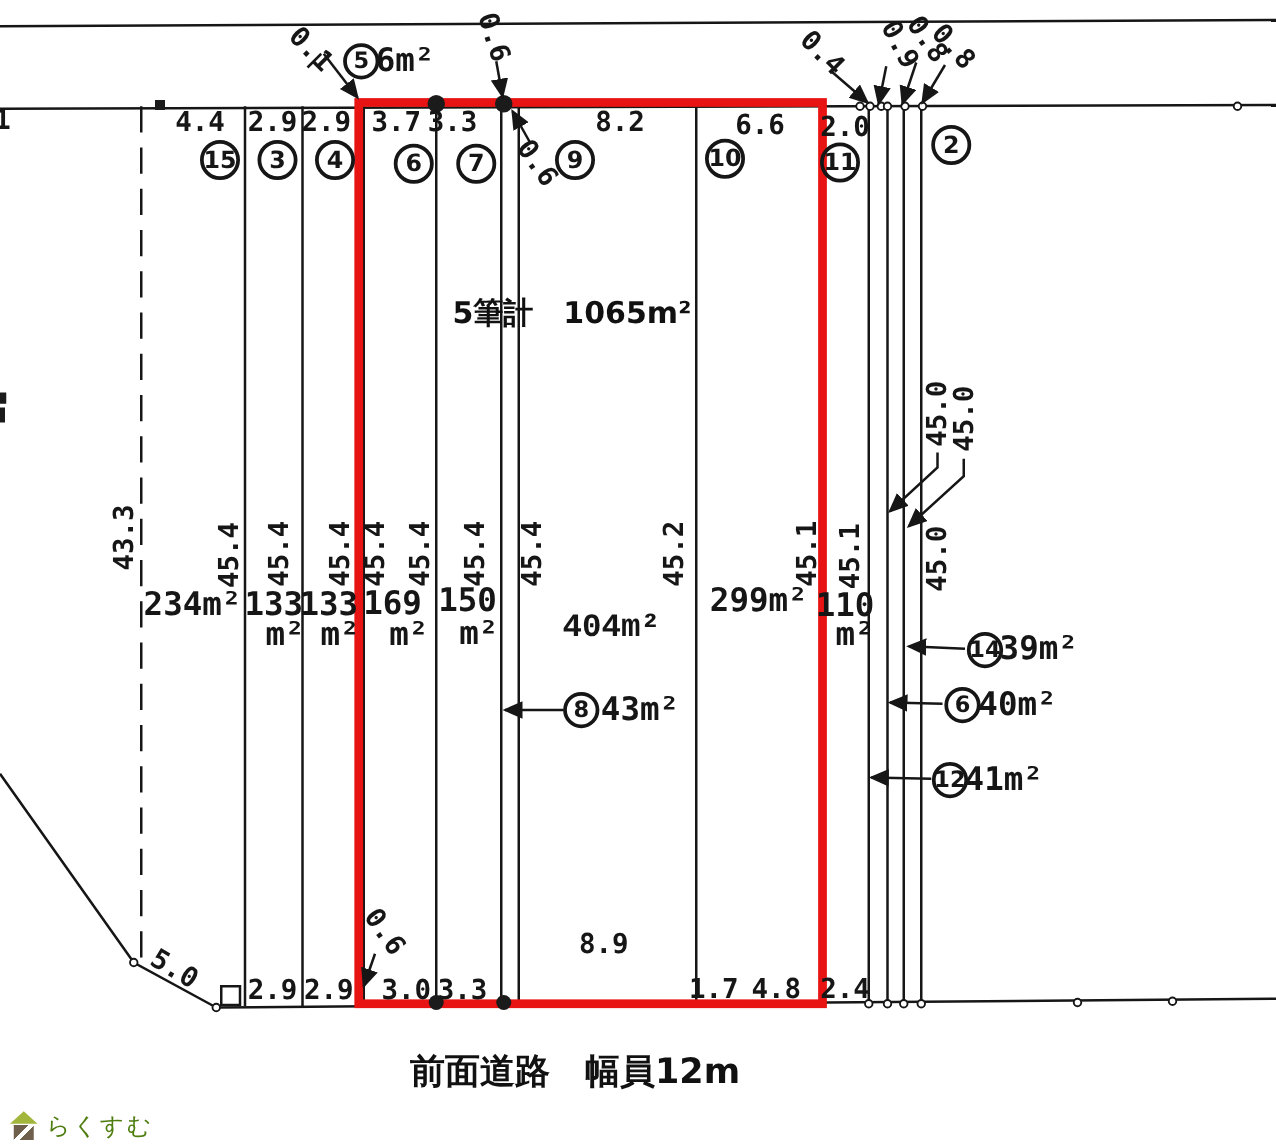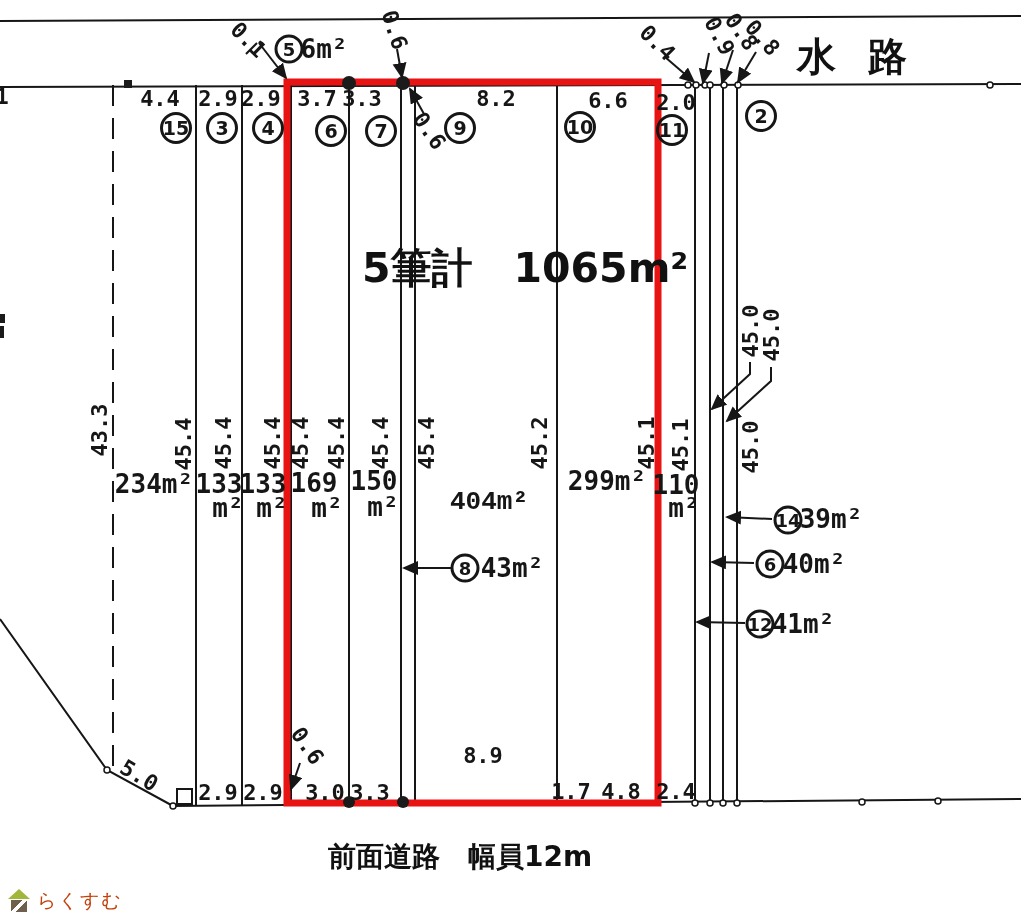--- a/index.html
+++ b/index.html
@@ -10,21 +10,21 @@
   .lbl{position:absolute;white-space:nowrap;line-height:1;color:#161616;}
   .mono{font-family:"DejaVu Sans Mono",monospace;font-weight:700;font-size:22px;}
   .area{font-family:"DejaVu Sans Mono",monospace;font-weight:700;font-size:26px;}
   .circle{width:32px;height:32px;border:3px solid #161616;border-radius:50%;
           display:flex;align-items:center;justify-content:center;
           font-family:"DejaVu Sans",sans-serif;font-weight:700;font-size:19px;
           box-sizing:border-box;background:transparent;}
   .circle.small{width:29px;height:29px;font-size:18px;}
   .title{position:absolute;font-weight:700;color:#111;line-height:1;white-space:nowrap;}
   .title-water{left:797px;top:37px;font-size:39px;letter-spacing:32px;}
-  .title-total{left:362px;top:248px;font-size:41px;}
+  .title-total{left:362px;top:238px;font-size:24px;}
   .title-road{left:328px;top:843px;font-size:28px;}
   .watermark{position:absolute;left:8px;top:888px;display:flex;align-items:center;gap:7px;}
   .wm-house{position:relative;width:22px;height:24px;}
   .wm-roof{position:absolute;left:0;top:0;width:0;height:0;
            border-left:11px solid transparent;border-right:11px solid transparent;}
   .wm-body{position:absolute;left:3px;top:11px;width:16px;height:12px;}
   .wm-text{font-size:19px;letter-spacing:2px;font-weight:400;}
 </style>
 </head>
 <body>
@@ -175,25 +175,24 @@
       <span class="lbl circle" style="left: 580px; top: 127px; transform: translate(-50%, -50%);">10</span>
       <span class="lbl circle" style="left: 672px; top: 130px; transform: translate(-50%, -50%);">11</span>
       <span class="lbl circle" style="left: 761px; top: 116px; transform: translate(-50%, -50%);">2</span>
       <span class="lbl circle small" style="left: 289px; top: 49px; transform: translate(-50%, -50%);">5</span>
       <span class="lbl circle small" style="left: 465px; top: 568px; transform: translate(-50%, -50%);">8</span>
       <span class="lbl circle small" style="left: 788px; top: 520px; transform: translate(-50%, -50%);">14</span>
       <span class="lbl circle small" style="left: 770px; top: 564px; transform: translate(-50%, -50%);">6</span>
       <span class="lbl circle small" style="left: 760px; top: 624px; transform: translate(-50%, -50%);">12</span>
     </div>
 
-  <div class="title title-water">水路</div>
   <div class="title title-total">5筆計　1065m²</div>
   <div class="title title-road">前面道路　幅員12m</div>
 
   <div class="watermark">
     <span class="wm-house">
       <span class="wm-roof" style="border-bottom: 10px solid rgb(162, 182, 60);"></span>
       <span class="wm-body" style="background: linear-gradient(135deg, rgb(111, 96, 76) 42%, rgb(255, 255, 255) 42%, rgb(255, 255, 255) 58%, rgb(111, 96, 76) 58%);"></span>
     </span>
-    <span class="wm-text" style="color: #c2410c;">らくすむ</span>
+    <span class="wm-text" style="color: #4d7c0f;">らくすむ</span>
   </div>
 
 </div>
 
 </body></html>

